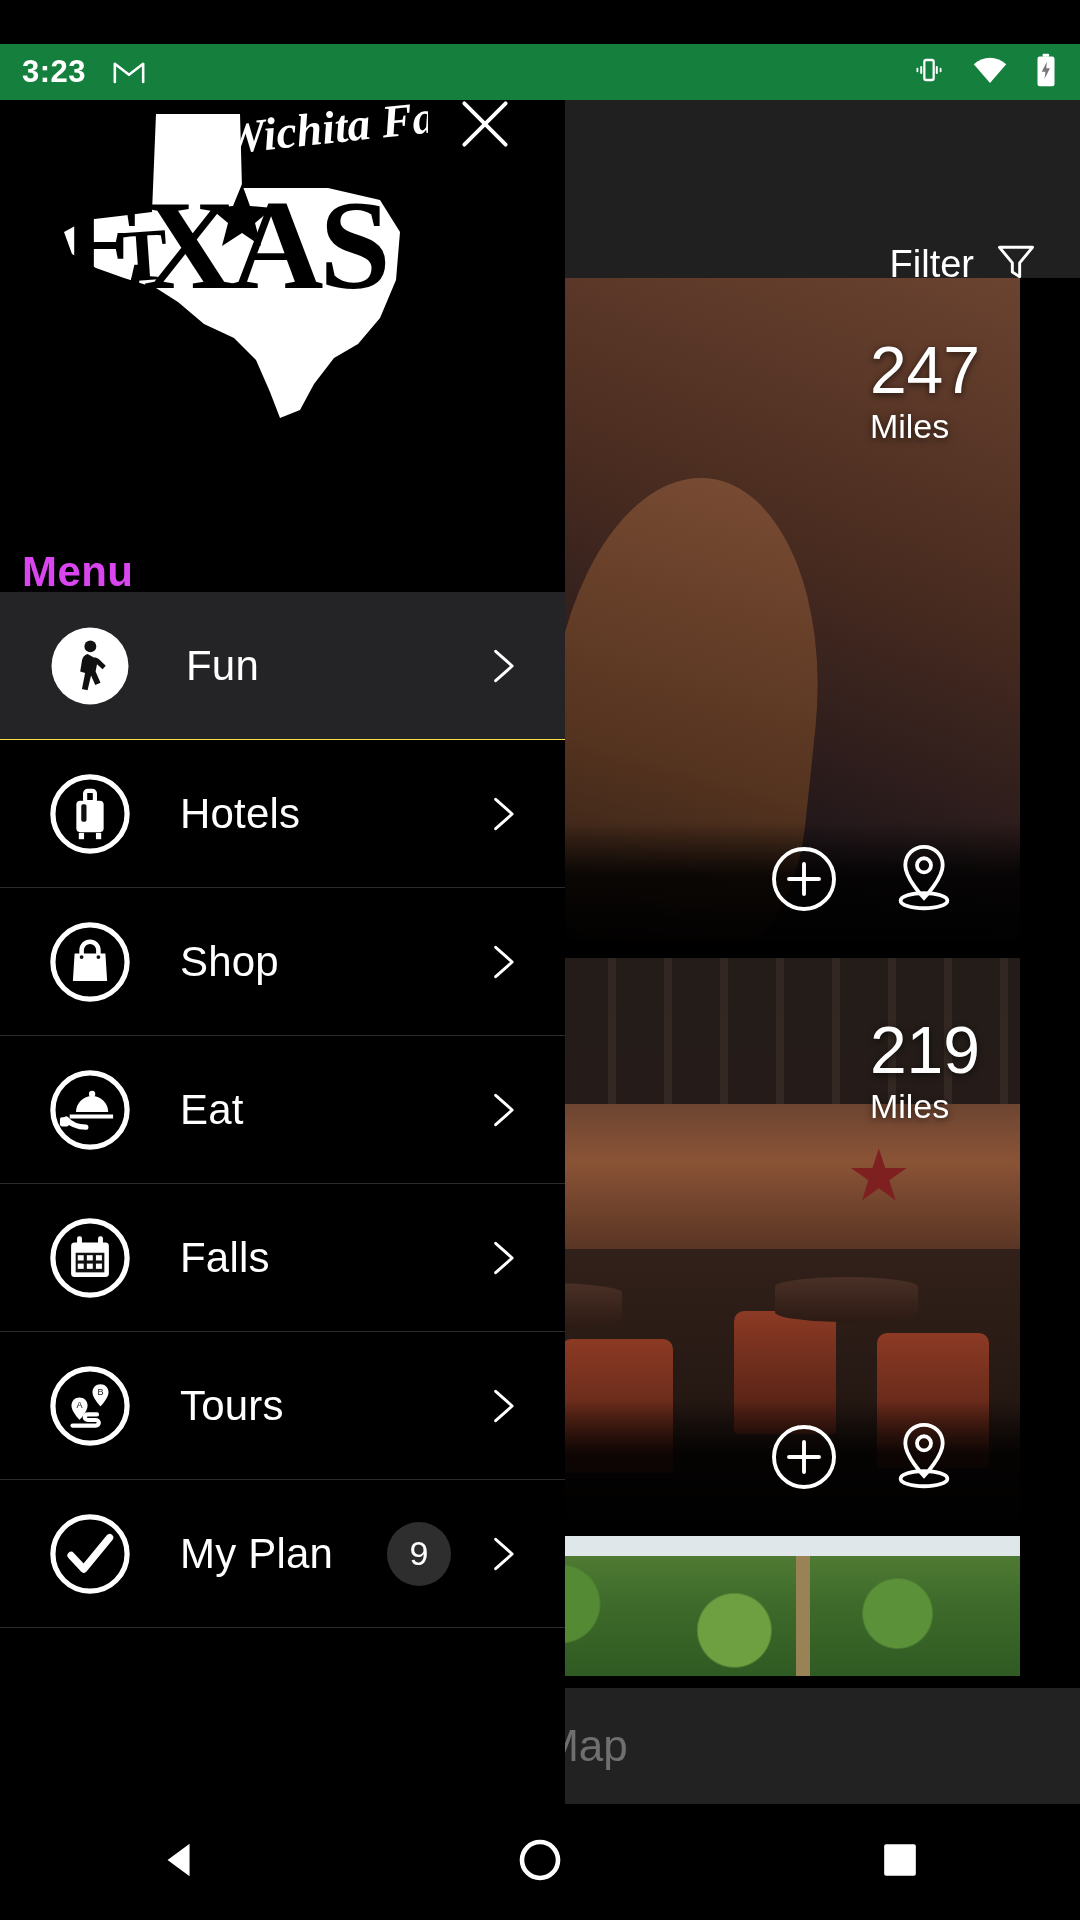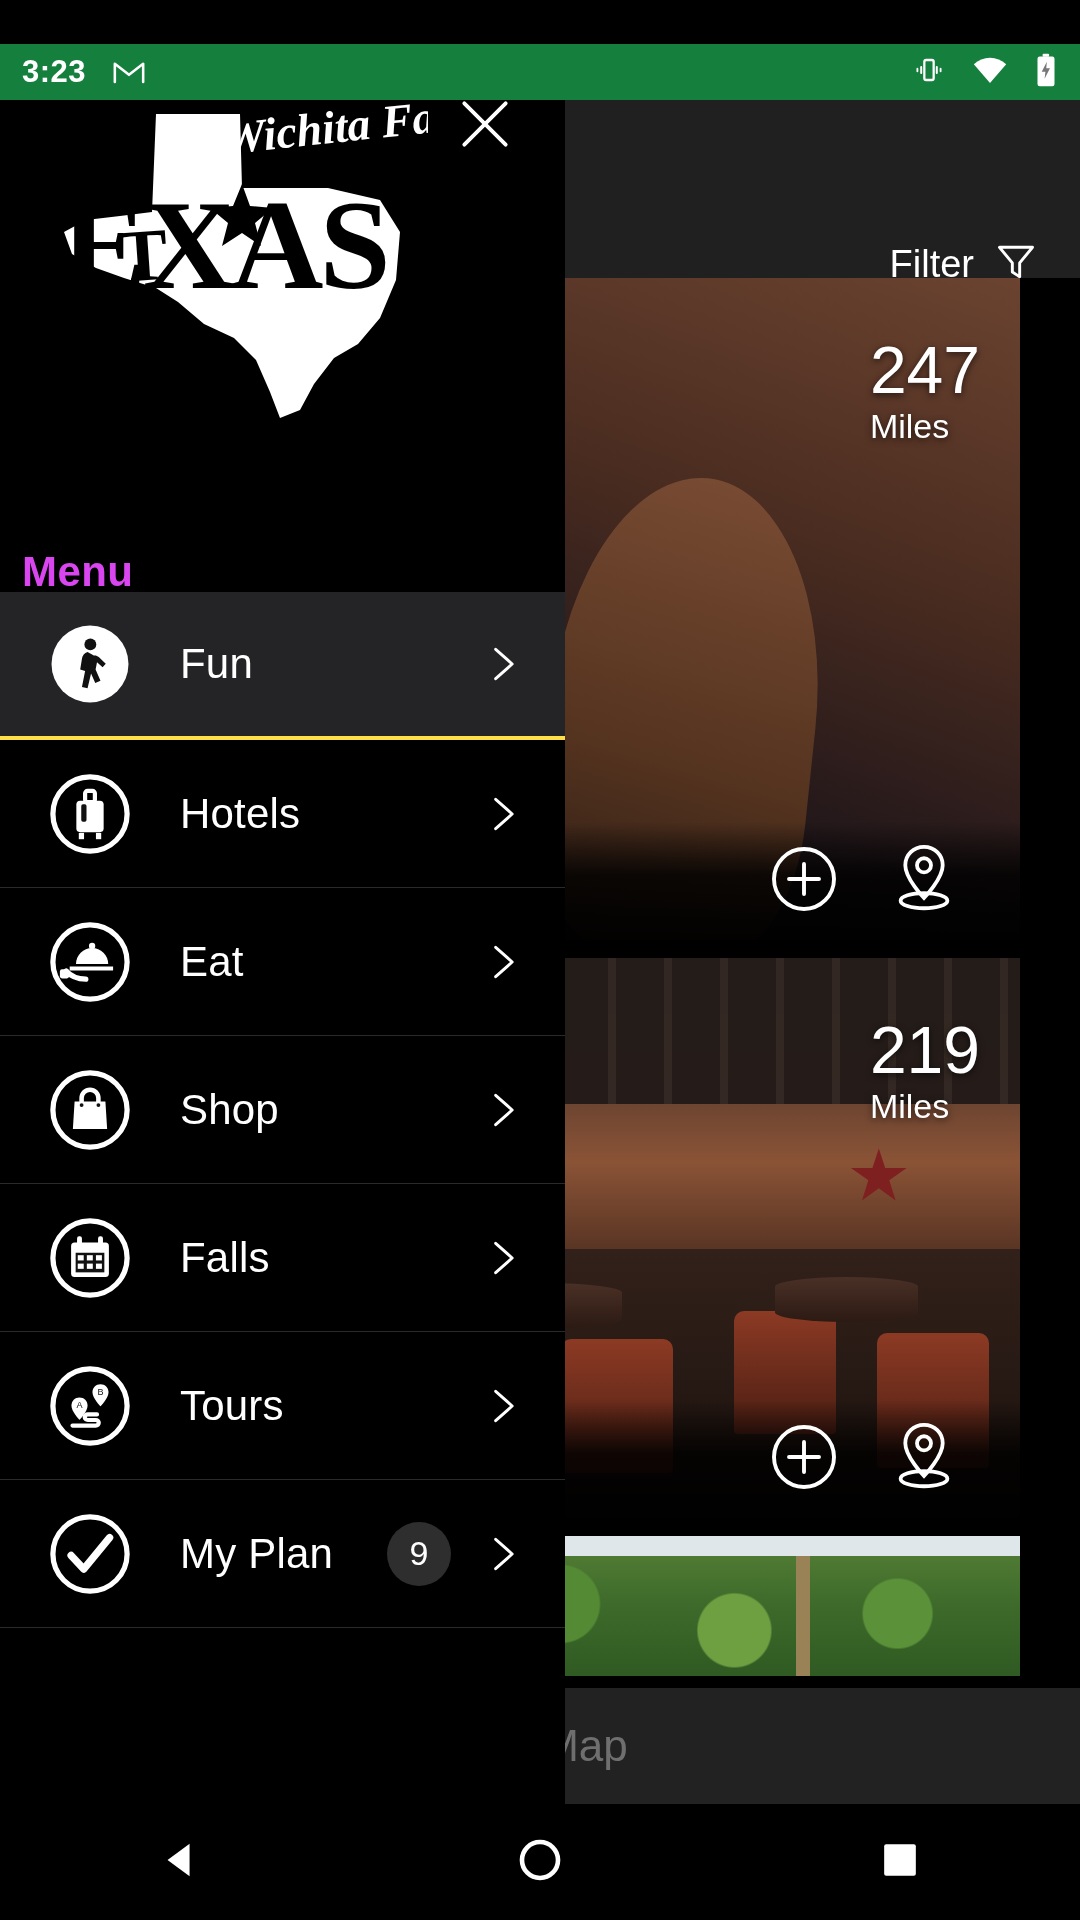--- a/index.html
+++ b/index.html
@@ -156,21 +156,21 @@
   #menu-title{
     position:absolute; left:22px; top:492px;
     color:#d946ef; font-size:42px; font-weight:700; letter-spacing:.4px;
   }
 
   #menu-list{ position:absolute; top:536px; left:0; width:565px; }
   .menu-item{
     position:relative; height:148px; display:flex; align-items:center;
     padding-left:48px; border-bottom:1px solid #2a2a2a; background:#000;
   }
-  .menu-item.active{ background:#242326; border-bottom:4px solid #fde047; }
+  .menu-item.active{ background:#242326; border-bottom:1px solid #fde047;gap:6px; }
   .menu-icon{ width:84px; height:84px; flex:0 0 84px; position:relative; }
   .menu-label{ color:#fff; font-size:42px; margin-left:48px; letter-spacing:.2px; }
   .menu-badge{
     margin-left:auto; width:64px; height:64px; border-radius:50%;
     background:#2e2e2e; color:#fff; font-size:34px;
     display:flex; align-items:center; justify-content:center;
   }
   .menu-chevron{ margin-left:auto; padding-right:40px; display:flex; align-items:center; }
   .menu-item .menu-badge + .menu-chevron{ margin-left:30px; }
 
@@ -364,46 +364,46 @@
           <svg width="44" height="52" viewBox="0 0 24 24" fill="none" stroke="#ffffff" stroke-width="1.6">
             <path d="M8 4l9 8-9 8" stroke-linecap="round" stroke-linejoin="round"></path>
           </svg>
         </span>
       </div>
 
       <div class="menu-item">
         <span class="menu-icon">
           <svg width="84" height="84" viewBox="0 0 24 24">
             <circle cx="12" cy="12" r="10.6" fill="none" stroke="#ffffff" stroke-width="1.5"></circle>
+            <path d="M7.6 9.6h8.8l.5 7.8H7.1z" fill="#ffffff"></path>
+            <path d="M9.6 10.2V8.6a2.4 2.4 0 0 1 4.8 0v1.6" fill="none" stroke="#ffffff" stroke-width="1.3"></path>
+            <circle cx="9.6" cy="10.6" r=".55" fill="#111"></circle>
+            <circle cx="14.4" cy="10.6" r=".55" fill="#111"></circle>
+          </svg>
+        </span>
+        <span class="menu-label">Shop</span>
+        <span class="menu-chevron">
+          <svg width="44" height="52" viewBox="0 0 24 24" fill="none" stroke="#ffffff" stroke-width="1.6">
+            <path d="M8 4l9 8-9 8" stroke-linecap="round" stroke-linejoin="round"></path>
+          </svg>
+        </span>
+      </div>
+
+      <div class="menu-item">
+        <span class="menu-icon">
+          <svg width="84" height="84" viewBox="0 0 24 24">
+            <circle cx="12" cy="12" r="10.6" fill="none" stroke="#ffffff" stroke-width="1.5"></circle>
             <path d="M8 12.6a4.6 4.6 0 0 1 9.2 0z" fill="#ffffff"></path>
             <circle cx="12.6" cy="7.4" r=".9" fill="#ffffff"></circle>
             <path d="M6.2 13.3h12.4v1.1H6.2z" fill="#ffffff"></path>
             <path d="M5.2 14.6c1.4 1.6 3.4 2.3 5.6 2.3" fill="none" stroke="#ffffff" stroke-width="1.5" stroke-linecap="round"></path>
             <rect x="3.4" y="14.1" width="2.6" height="2.6" rx=".6" fill="#ffffff"></rect>
           </svg>
         </span>
         <span class="menu-label">Eat</span>
-        <span class="menu-chevron">
-          <svg width="44" height="52" viewBox="0 0 24 24" fill="none" stroke="#ffffff" stroke-width="1.6">
-            <path d="M8 4l9 8-9 8" stroke-linecap="round" stroke-linejoin="round"></path>
-          </svg>
-        </span>
-      </div>
-
-      <div class="menu-item">
-        <span class="menu-icon">
-          <svg width="84" height="84" viewBox="0 0 24 24">
-            <circle cx="12" cy="12" r="10.6" fill="none" stroke="#ffffff" stroke-width="1.5"></circle>
-            <path d="M7.6 9.6h8.8l.5 7.8H7.1z" fill="#ffffff"></path>
-            <path d="M9.6 10.2V8.6a2.4 2.4 0 0 1 4.8 0v1.6" fill="none" stroke="#ffffff" stroke-width="1.3"></path>
-            <circle cx="9.6" cy="10.6" r=".55" fill="#111"></circle>
-            <circle cx="14.4" cy="10.6" r=".55" fill="#111"></circle>
-          </svg>
-        </span>
-        <span class="menu-label">Shop</span>
         <span class="menu-chevron">
           <svg width="44" height="52" viewBox="0 0 24 24" fill="none" stroke="#ffffff" stroke-width="1.6">
             <path d="M8 4l9 8-9 8" stroke-linecap="round" stroke-linejoin="round"></path>
           </svg>
         </span>
       </div>
 
       <div class="menu-item">
         <span class="menu-icon">
           <svg width="84" height="84" viewBox="0 0 24 24">

